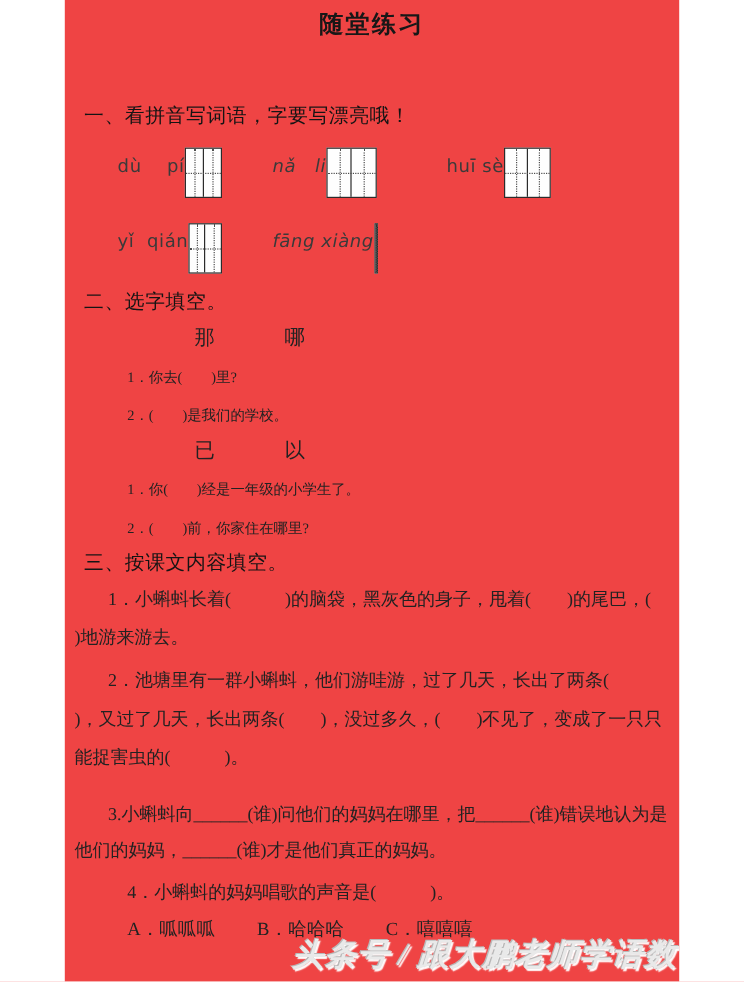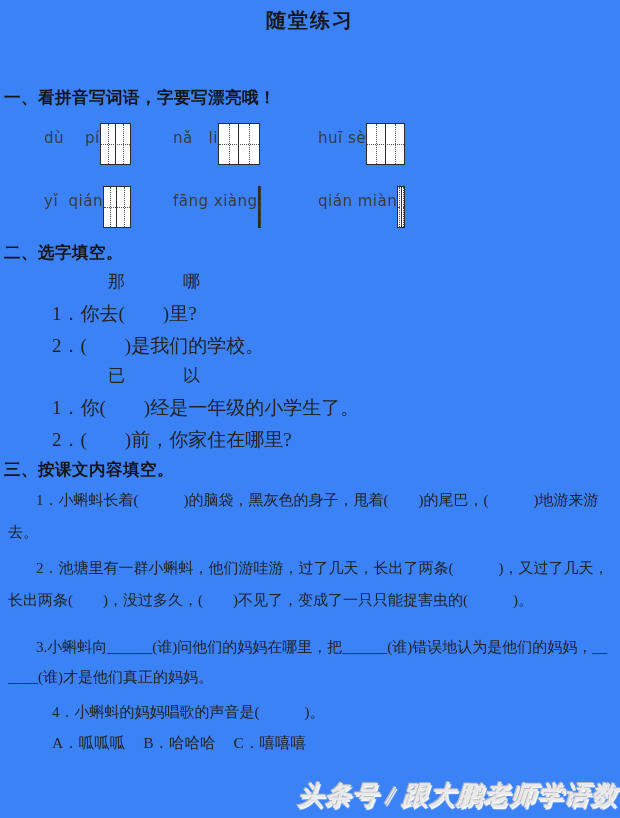--- a/index.html
+++ b/index.html
@@ -1,55 +1,55 @@
 <!DOCTYPE html>
 <html><head>
 <meta charset="utf-8">
 <style>
   html, body { margin: 0; padding: 0; background: #ffffff; }
   .page {
     position: relative;
-    width: 620px;
+    width: 512px;
     height: 818px;
     margin: 0 auto;
-    background: #3b82f6;
+    background: #ef4444;
     overflow: hidden;
     box-sizing: border-box;
     font-family: "Liberation Serif", serif;
     color: #1f1f1f;
   }
   .title {
     margin-top: 7px;
     text-align: center;
     font-family: "Liberation Sans", sans-serif;
     font-weight: 700;
     font-size: 20px;
     letter-spacing: 2px;
     color: #171717;
   }
   .h-sec {
-    margin-left: 4px;
+    margin-left: 16px;
     font-family: "Liberation Sans", sans-serif;
-    font-weight: 700;
+    font-weight: 400;
     font-size: 16.5px;
     line-height: 21px;
     color: #141414;
     letter-spacing: 0.5px;
   }
   .h-pinyin { margin-top: 53px; }
   .h-choose { margin-top: 14px; }
   .h-fill   { margin-top: 8px; }
 
   
   .pinyin-rows { margin-left: 44px; }
   .py-row { display: flex; align-items: flex-start; }
   .py-row-1 { margin-top: 15px; }
   .py-row-2 { margin-top: 21px; }
   .py-col { display: flex; flex-direction: row; align-items: center; width: 87px; }
-  .py-col-2 { margin-left: 42px; }
+  .py-col-2 { margin-left: 42px; font-style: italic; }
   .py-col-3 { margin-left: 58px; }
   .pinyin {
     font-family: "DejaVu Sans", sans-serif;
     font-size: 15px;
     line-height: 19px;
     color: #3a3a3a;
     letter-spacing: 0.5px;
     white-space: pre;
     margin-bottom: 11px;
   }
@@ -80,40 +80,40 @@
   .choice-line {
     margin: 8px 0 0 108px;
     display: flex;
     gap: 58px;
     font-size: 17px;
     line-height: 22px;
     color: #222;
   }
   .q-line {
     margin: 10px 0 0 52px;
-    font-size: 19px;
+    font-size: 12px;
     line-height: 22px;
     color: #222;
   }
 
   
   .para {
     margin: 4px 6px 0 8px;
     font-size: 15px;
     line-height: 32px;
     text-indent: 28px;
     color: #222;
     word-break: break-all;
   }
   .para-tight { line-height: 30px; margin-top: 16px; }
   .para-q4 { text-indent: 44px; }
   .options {
     margin: 3px 0 0 52px;
     display: flex;
-    gap: 18px;
+    gap: 35px;
     font-size: 15.5px;
     line-height: 24px;
     color: #222;
   }
 
   
   .watermark {
     position: absolute;
     right: 2px;
     bottom: 5px;
@@ -176,28 +176,20 @@
         </div>
       </div>
       <div class="py-col py-col-2">
         <div class="pinyin">fāng xiàng</div>
         <div class="grid">
           <div class="cell"></div>
           <div class="cell"></div>
           <div class="hline"></div>
         </div>
       </div>
-      <div class="py-col py-col-3">
-        <div class="pinyin">qián miàn</div>
-        <div class="grid">
-          <div class="cell"></div>
-          <div class="cell"></div>
-          <div class="hline"></div>
-        </div>
-      </div>
     </div>
   </div>
 
   <div class="h-sec h-choose">二、选字填空。</div>
 
   <div class="choice-line">
     <span>那</span>
     <span>哪</span>
   </div>
   <div class="q-line">1．你去(　　)里?</div>

